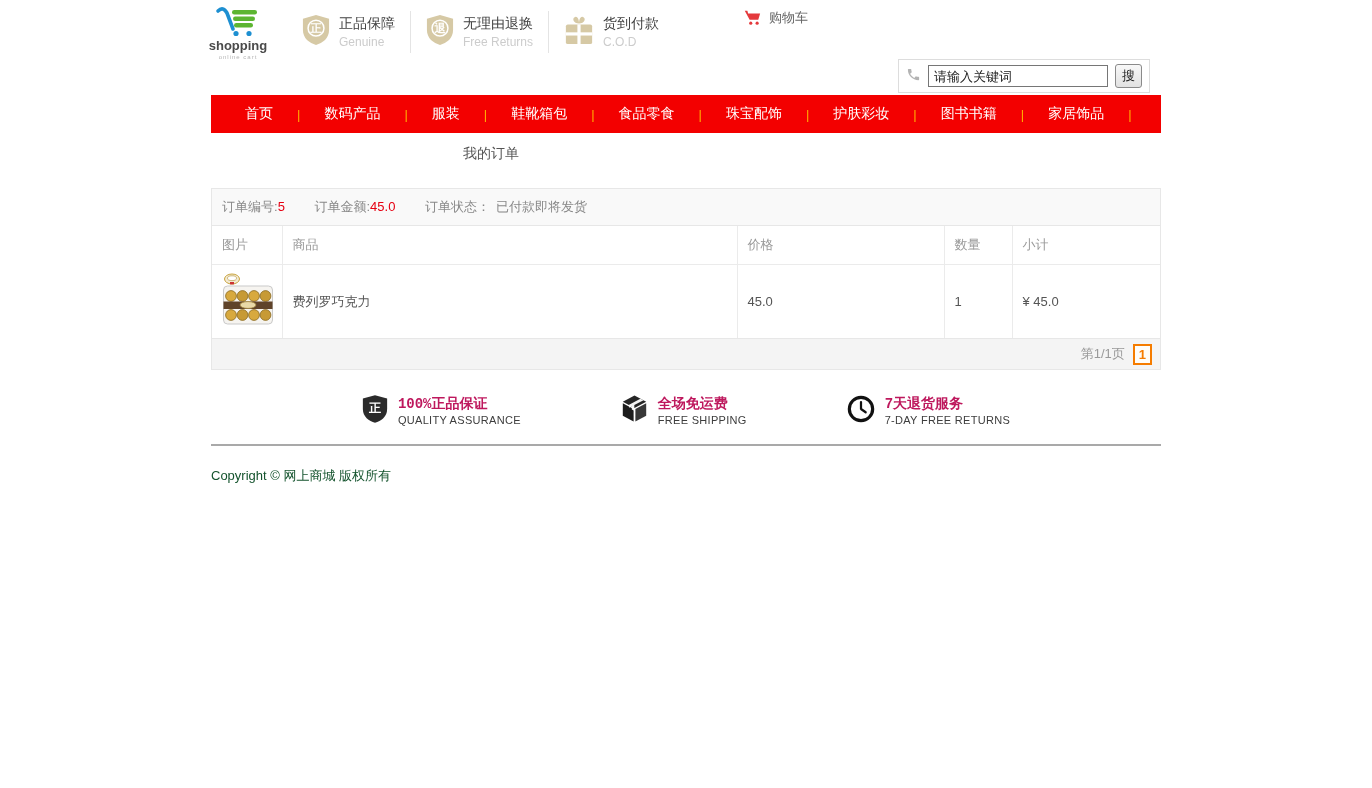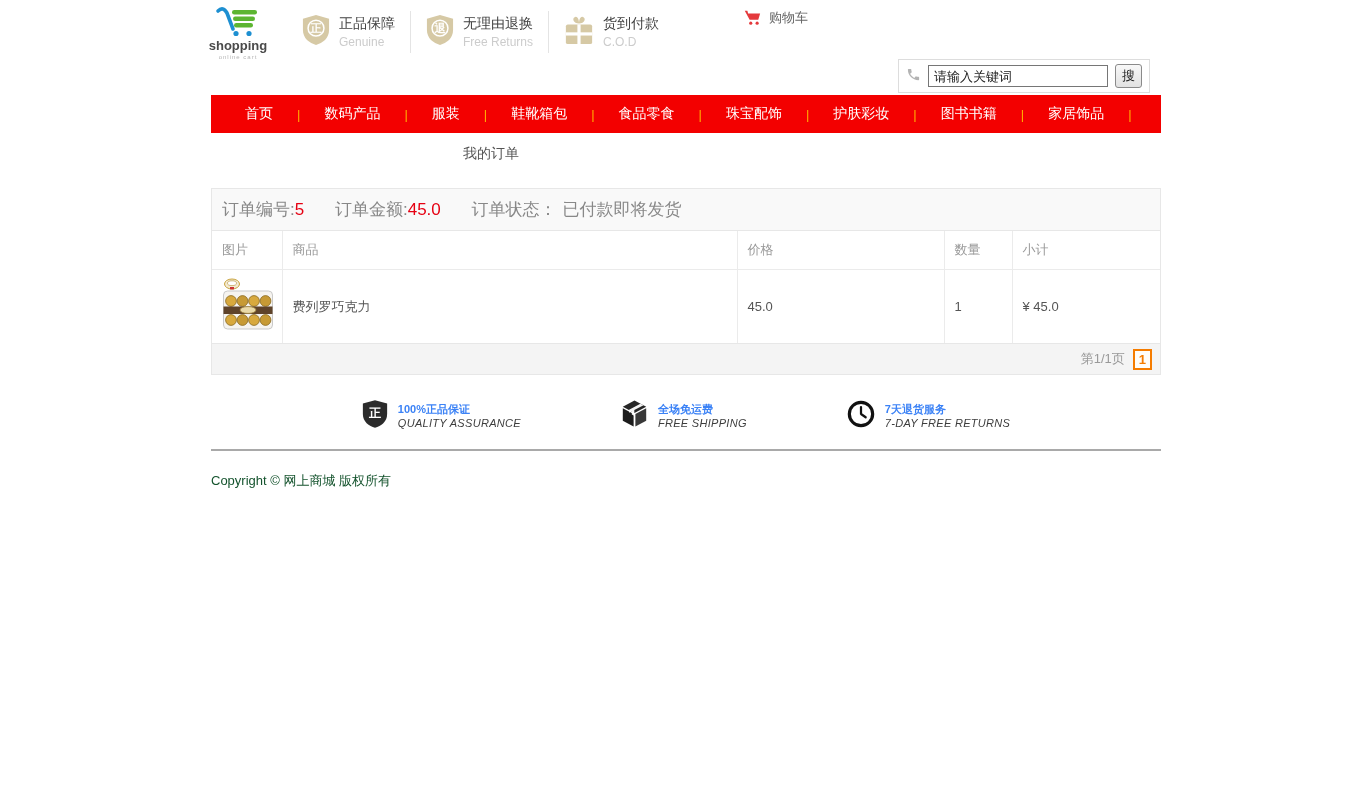--- a/index.html
+++ b/index.html
@@ -40,39 +40,39 @@
   
   .nav { background:#f30000; height:38px; margin-top:2px; display:flex; align-items:center; padding-left:10px; }
   .nav-item { color:#fff; font-size:14px; margin:0 24px; cursor:pointer; }
   .nav-sep { color:#ffae00; font-size:13px; }
 
   
   .page-title { width:560px; text-align:center; font-size:14px; color:#555; margin-top:12px; }
 
   
   .order-card { margin-top:25px; border:1px solid #e7e7e7; }
-  .order-info { background:#f9f9f9; border-bottom:1px solid #e7e7e7; padding:9px 10px; font-size:17px; color:#888; }
+  .order-info { background:#f9f9f9; border-bottom:1px solid #e7e7e7; padding:9px 10px; font-size:13px; color:#888; }
   .order-info .item { margin-right:26px; }
   .order-info .red-val { color:#e60012; }
   .order-info .status { color:#888; margin-left:6px; }
 
   table.order-table { width:100%; border-collapse:collapse; table-layout:fixed; }
   .order-table th { font-weight:normal; text-align:left; font-size:13px; color:#999; padding:10px 10px; border-bottom:1px solid #ebebeb; }
   .order-table th + th, .order-table td + td { border-left:1px solid #ebebeb; }
   .order-table td { font-size:13px; color:#555; padding:8px 10px; height:66px; vertical-align:middle; }
   .col-img { width:70px; } .col-name { width:455px; } .col-price { width:207px; } .col-qty { width:68px; }
 
   .pagination { background:#f4f4f4; border-top:1px solid #e7e7e7; padding:5px 8px; display:flex; justify-content:flex-end; align-items:center; gap:8px; font-size:13px; color:#999; height:31px; }
   .page-num { border:2px solid #f57c00; color:#f57c00; background:#fffdf9; min-width:14px; padding:1px 4px; text-align:center; font-weight:bold; font-size:13px; cursor:pointer; line-height:15px; }
 
   
   .footer-badges { display:flex; justify-content:center; gap:100px; margin-top:24px; }
   .fbadge { display:flex; align-items:center; gap:10px; }
-  .fbadge-cn { font-size:11px; font-weight:bold; color:#3b82f6; line-height:1.25; }
-  .fbadge-en { font-size:11px; color:#3d3d3d; letter-spacing:0.3px;font-style:italic; }
+  .fbadge-cn { font-size:14px; font-weight:bold; color:#be185d; line-height:1.25;font-family:Liberation Mono, monospace; }
+  .fbadge-en { font-size:11px; color:#3d3d3d; letter-spacing:0.3px; }
   .footer-line { border:none; border-top:2px solid #a9a9a9; margin:16px 0 0; }
   .copyright { text-align:left; font-size:13px; color:#14532d; margin:21px 0 330px; }
 </style>
 </head>
 <body>
 
 <div class="container">
 
   <div class="topbar">
     <div class="logo">

